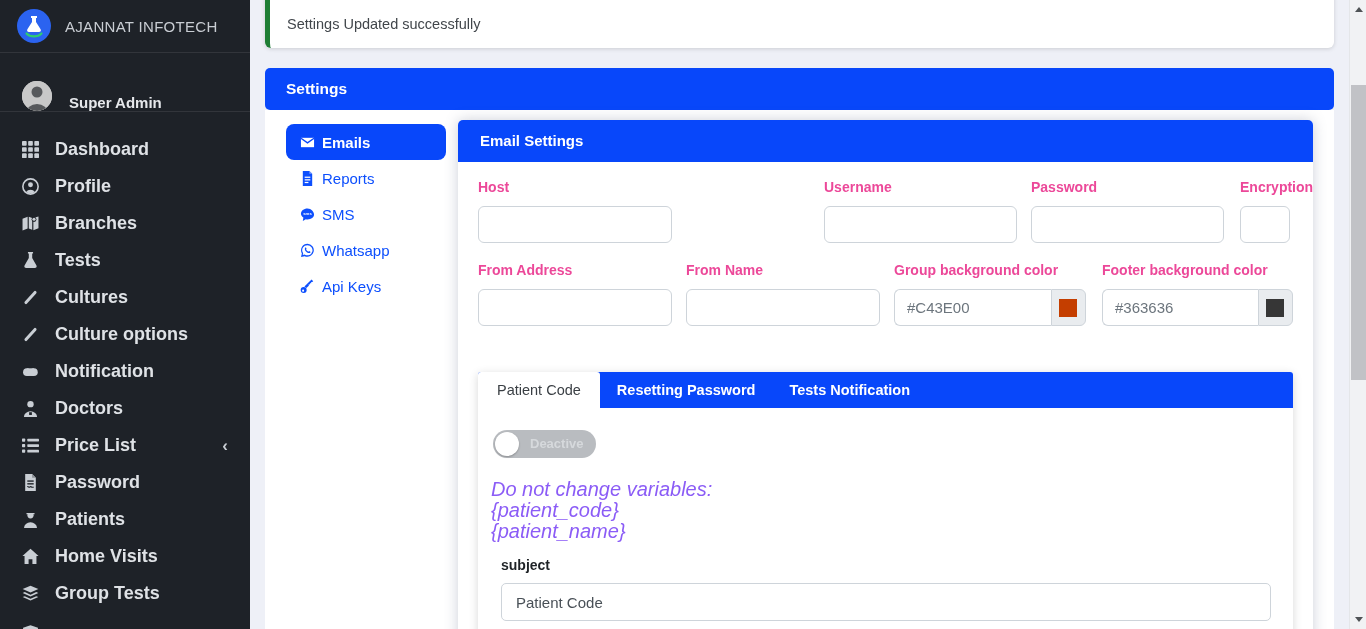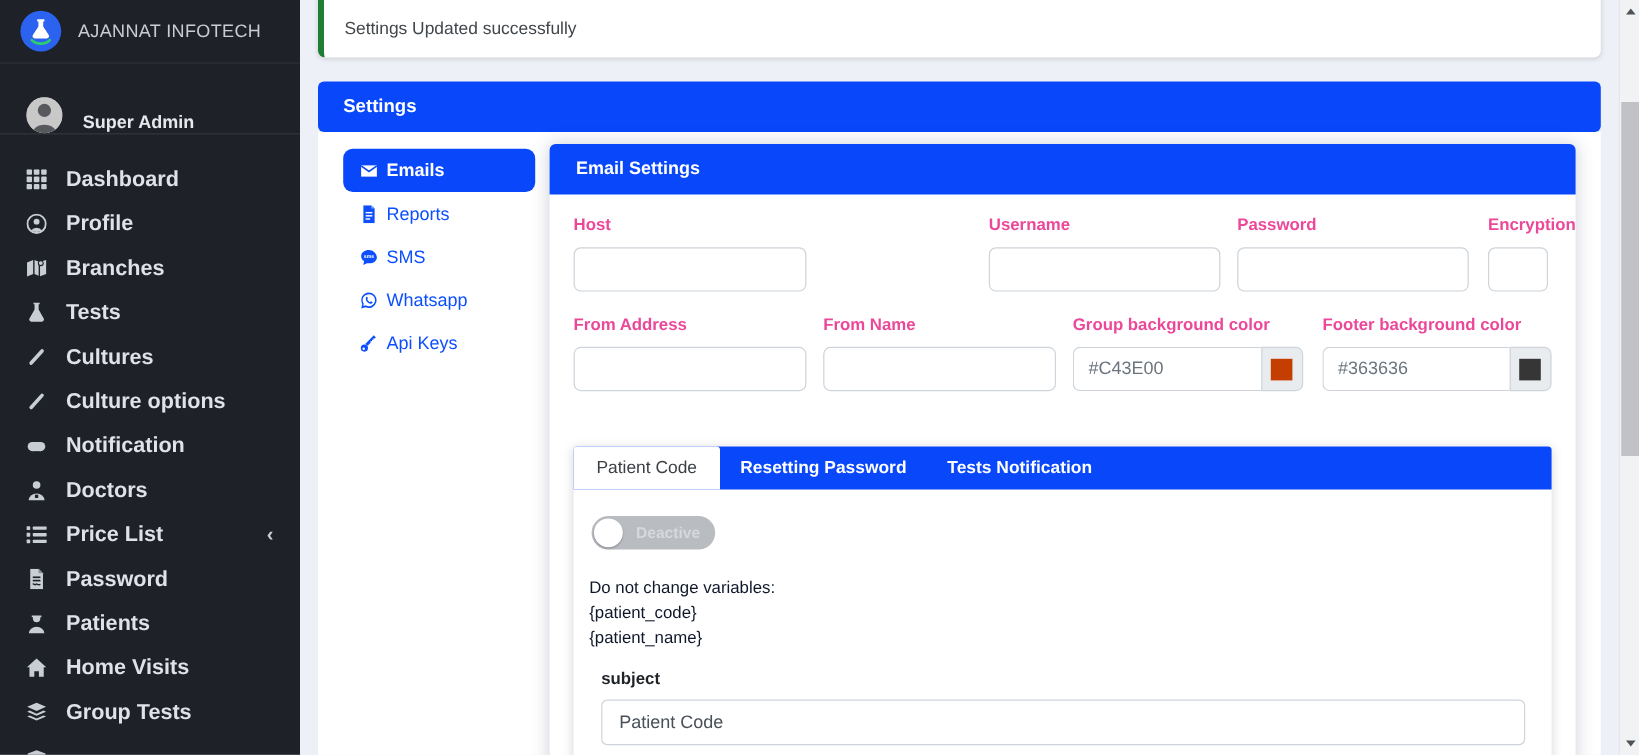--- a/index.html
+++ b/index.html
@@ -62,21 +62,21 @@
 
   
   .tcard { position:absolute; left:20px; width:815px; top:210px; height:420px; background:#fff; box-shadow:0 2px 10px rgba(0,0,0,.16); border-radius:3px; }
   .tabbar { height:36px; background:#0847fa; border-radius:3px 3px 0 0; display:flex; }
   .tab { line-height:36px; padding:0 17px; color:#fff; font-size:14.5px; font-weight:600; cursor:pointer; }
   .tab.active { background:#fff; color:#3a3f44; font-weight:400; border-radius:3px 3px 0 0; padding:0 19px; }
   .tbody { position:relative; }
   .toggle { position:absolute; left:15px; top:22px; width:103px; height:28px; background:#b9bcc0; border-radius:14px; cursor:pointer; }
   .knob { position:absolute; left:2px; top:2px; width:24px; height:24px; background:#fff; border-radius:50%; box-shadow:0 1px 2px rgba(0,0,0,.25); }
   .toggle .tlabel { position:absolute; left:37px; top:0; line-height:28px; color:#d6d9dc; font-size:13px; font-weight:700; }
-  .note { position:absolute; left:13px; top:71px; color:#0f172a; font-size:14px; line-height:21px; }
+  .note { position:absolute; left:13px; top:71px; color:#8b5cf6; font-size:20px; line-height:21px;font-style:italic; }
   .subj-label { position:absolute; left:23px; top:149px; color:#1f2327; font-size:14px; font-weight:700; }
   .subj-input { position:absolute; left:23px; top:175px; width:770px; height:38px; border:1px solid #ced4da; border-radius:5px; padding:0 14px; font-size:15px; color:#495057; outline:none; font-family:"Liberation Sans",sans-serif; }
 
   
   .scrollbar { position:absolute; right:0; top:0; width:17px; height:629px; background:#f1f2f4; border-left:1px solid #e4e6e9; z-index:9; }
   .sb-arrow { position:absolute; left:0; width:17px; height:15px; display:flex; align-items:center; justify-content:center; cursor:pointer; }
   .sb-up { top:2px; } .sb-down { bottom:2px; }
   .tri-up { width:0; height:0; border-left:4px solid transparent; border-right:4px solid transparent; border-bottom:5px solid #4f5356; }
   .tri-down { width:0; height:0; border-left:4px solid transparent; border-right:4px solid transparent; border-top:5px solid #4f5356; }
   .sb-thumb { position:absolute; left:1px; top:85px; width:15px; height:295px; background:#c1c2c6; cursor:pointer; }

